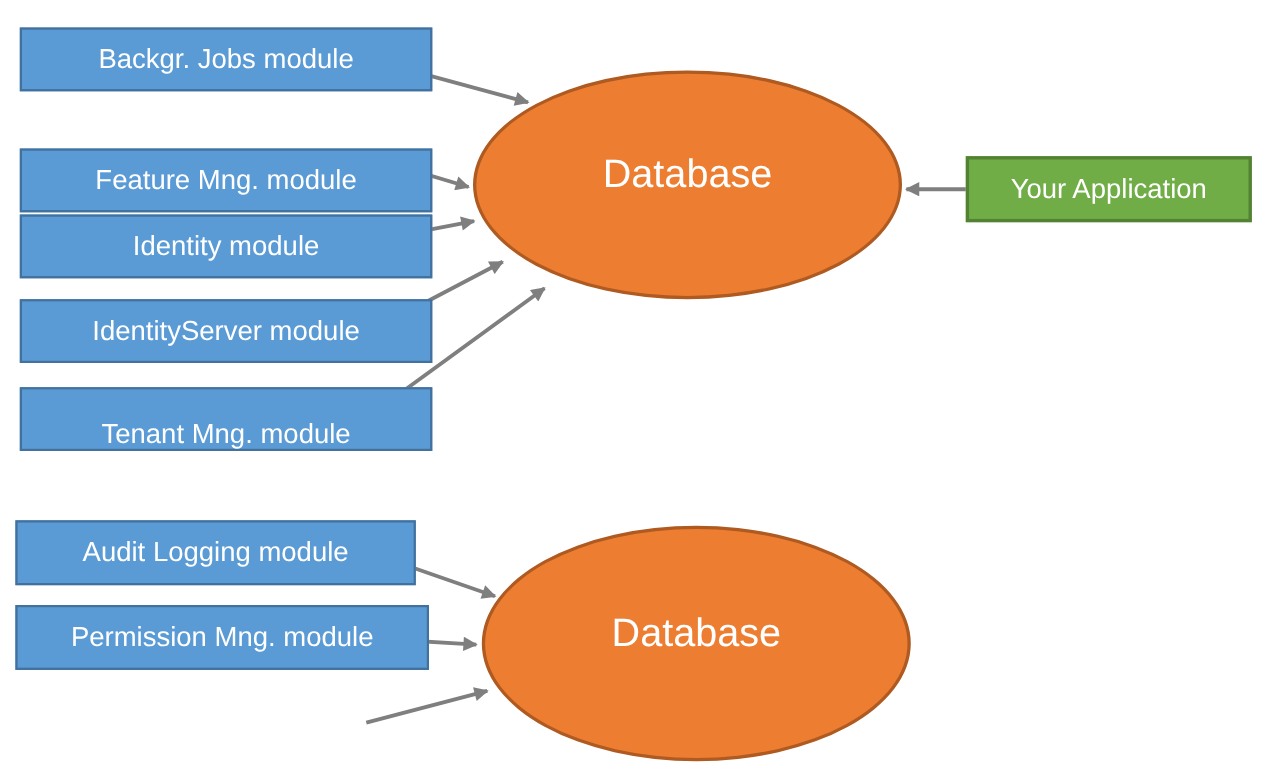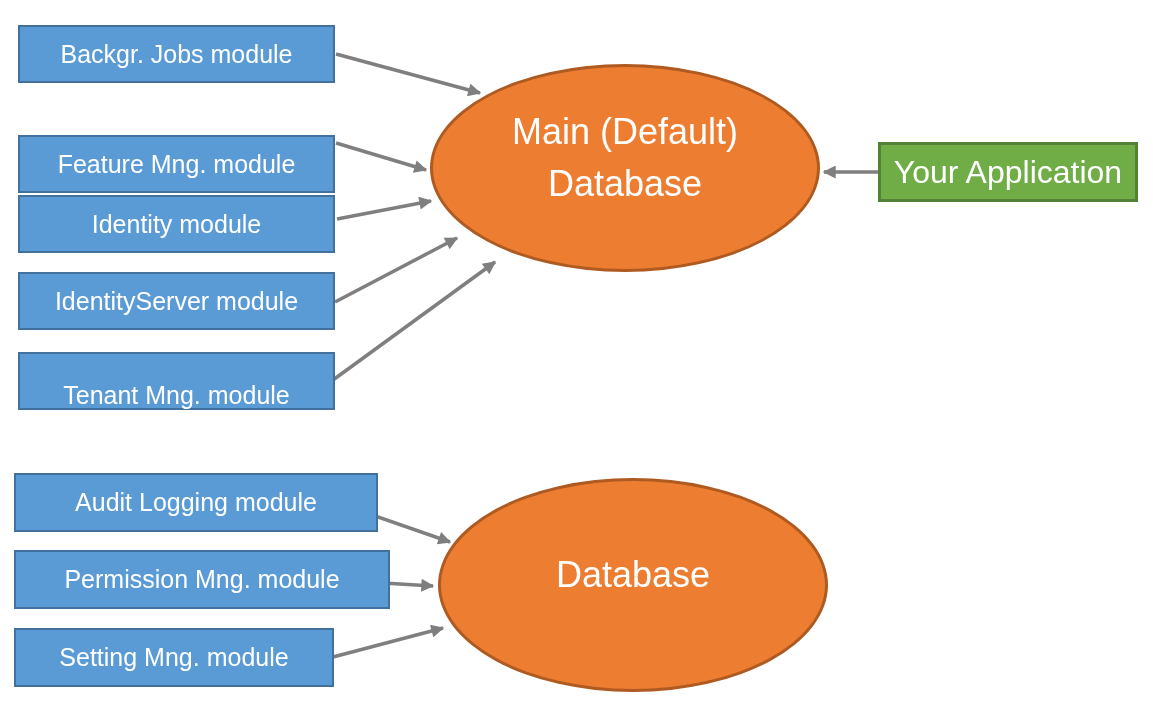--- a/index.html
+++ b/index.html
@@ -26,21 +26,21 @@
   }
 
   .arrow-layer {
     position: absolute;
     left: 0; top: 0;
     width: 1153px; height: 711px;
   }
 
   .module-box {
     position: absolute;
-    width: 317px;
+    width: 375px;
     height: 58px;
     background: var(--module_fill);
     border: 2px solid var(--module_border);
     display: flex;
     align-items: center;
     justify-content: center;
     color: var(--label_text);
     font-size: 25px;
     line-height: 1;
     white-space: nowrap;
@@ -68,21 +68,21 @@
     left: 878px;
     top: 142px;
     width: 260px;
     height: 60px;
     background: var(--app_fill);
     border: 3px solid var(--app_border);
     display: flex;
     align-items: center;
     justify-content: center;
     color: var(--label_text);
-    font-size: 32px;
+    font-size: 25px;
     white-space: nowrap;
   }
 
   
   .b1 { left: 18px;  top: 25px;  }
   .b2 { left: 18px;  top: 114px; margin-top: 21px; }
   .b3 { left: 18px;  top: 195px; }
   .b4 { left: 18px;  top: 272px; }
   .b5 { left: 18px;  top: 352px; align-items: flex-end; }
   .b6 { left: 14px;  top: 473px; width: 364px; height: 59px; }
@@ -134,26 +134,22 @@
   <div class="module-box b5">
     <span>Tenant Mng. module</span>
   </div>
 
   <div class="module-box b6">
     <span>Audit Logging module</span>
   </div>
   <div class="module-box b7">
     <span>Permission Mng. module</span>
   </div>
-  <div class="module-box b8">
-    <span>Setting Mng. module</span>
-  </div>
 
   <div class="db-ellipse e1">
-    <span>Main (Default)</span>
     <span>Database</span>
   </div>
   <div class="db-ellipse e2">
     <span>Database</span>
   </div>
 
   <div class="app-box">
     <span>Your Application</span>
   </div>
 

